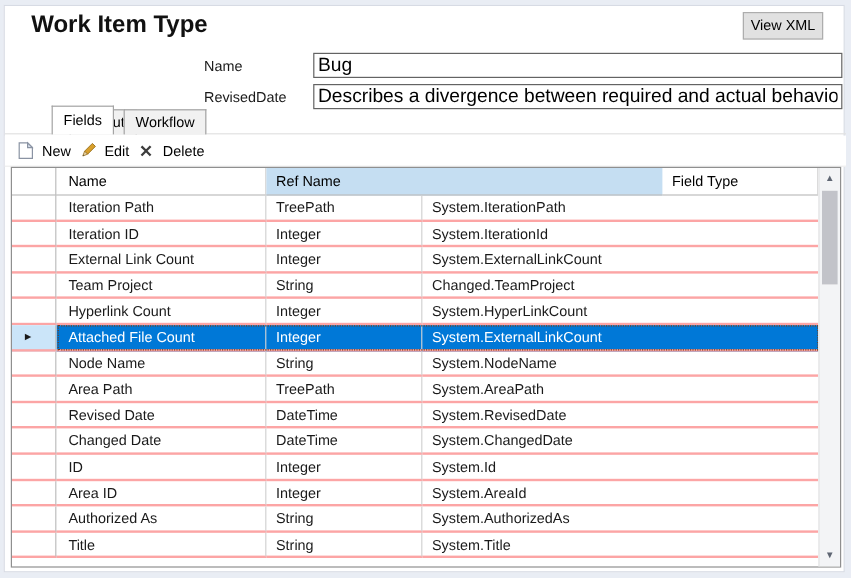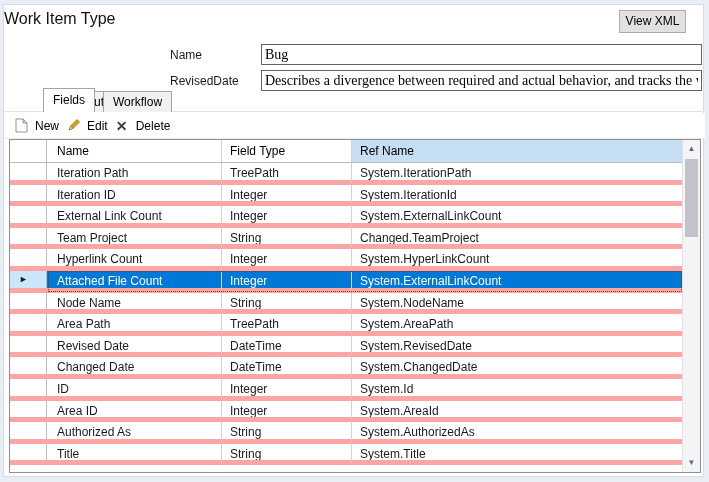--- a/index.html
+++ b/index.html
@@ -7,35 +7,35 @@
   .stage {
     position:relative; width:709px; height:482px; overflow:hidden;
     background:#e9edf4; font-family:"Liberation Sans", sans-serif;
     font-size:12px; color:#000;
   }
   .panel {
     position:absolute; left:3px; top:4px; width:701px; height:473px;
     background:#fff; border:1px solid #d7dbe4;
   }
   
-  .title { position:absolute; left:0; top:5px; font-size:16px; font-weight:400; color:#111; }
+  .title { position:absolute; left:22px; top:5px; font-size:20px; font-weight:700; color:#111; }
   .btn-viewxml {
     position:absolute; left:615px; top:5px; width:67px; height:23px;
     background:var(--button-bg,#e1e1e1); border:1px solid #adadad;
     font-family:"Liberation Sans",sans-serif; font-size:12px; color:#000;
     text-align:center; line-height:21px; cursor:default;
   }
   
   .lbl { position:absolute; height:20px; line-height:20px; color:#1a1a1a; }
   .lbl-name { left:166px; top:40px; }
   .lbl-desc { left:166px; top:66px; }
   .txt {
     position:absolute; left:257px; width:441px; height:21px;
-    border:1px solid #636363; padding:0 3px; font-family:Liberation Serif, serif;
-    font-size:14px; color:#000; background:#fff; outline:none;
+    border:1px solid #636363; padding:0 3px; font-family:Liberation Sans, sans-serif;
+    font-size:16px; color:#000; background:#fff; outline:none;
     white-space:nowrap; overflow:hidden;
   }
   .txt-name { top:39px; }
   .txt-desc { top:65px; }
   
   .tabstrip { position:absolute; left:0; top:83px; width:701px; height:24px; }
   .tabstrip::after { content:""; position:absolute; left:0; right:0; bottom:0; height:1px; background:#e2e2e2; }
   .tab {
     position:absolute; height:21px; top:3px; background:#f1f1f1;
     border:1px solid #a4a4a4; border-bottom:none; text-align:center;
@@ -60,21 +60,21 @@
   .grid-main { flex:1; overflow:hidden; }
   .grid-header { display:flex; height:23px; background:#fff; }
   .grid-header .cell { line-height:22px; border-bottom:1px solid #bdbdbd; }
   .cell { border-right:1px solid #d2d2d2; overflow:hidden; white-space:nowrap; }
   .c-gutter { width:37px; flex:0 0 37px; border-right:1px solid #bdbdbd; position:relative; }
   .c-name { width:175px; flex:0 0 175px; padding-left:10px; }
   .c-type { width:130px; flex:0 0 130px; padding-left:8px; }
   .c-ref  { flex:1; padding-left:8px; border-right:none; }
   .grid-header .c-ref { background:var(--sorted-header-bg,#c5def2); }
   .grid-row { display:flex; height:21.6px; position:relative; }
-  .grid-row .cell { line-height:20.6px; border-bottom:5px solid #fca5a5; color:#1a1a1a; }
+  .grid-row .cell { line-height:20.6px; border-bottom:2px solid #fca5a5; color:#1a1a1a; }
   .grid-row.selected .c-name, .grid-row.selected .c-type, .grid-row.selected .c-ref {
     background:var(--selection-bg,#0078d7); color:var(--selection-text,#fff);
   }
   .grid-row.selected .c-gutter { background:var(--selected-gutter-bg,#cbe5f9); }
   .grid-row.selected::after {
     content:""; position:absolute; left:38px; right:0; top:0; bottom:1px;
     border:1px dotted #7a3b10; pointer-events:none;
   }
   .row-marker {
     display:none; position:absolute; left:9px; top:50%; transform:translateY(-50%);
@@ -138,22 +138,22 @@
           </span>
         <span>Delete</span>
       </div>
     </div>
 
     <div class="grid">
       <div class="grid-main">
         <div class="grid-header">
           <div class="cell c-gutter"></div>
           <div class="cell c-name">Name</div>
+          <div class="cell c-ref">Ref Name</div>
           <div class="cell c-type">Field Type</div>
-          <div class="cell c-ref">Ref Name</div>
         </div>
         <div id="rows">
   <div class="grid-row">
     <div class="cell c-gutter">
       
     </div>
     <div class="cell c-name">Iteration Path</div>
     <div class="cell c-type">TreePath</div>
     <div class="cell c-ref">System.IterationPath</div>
   </div>

